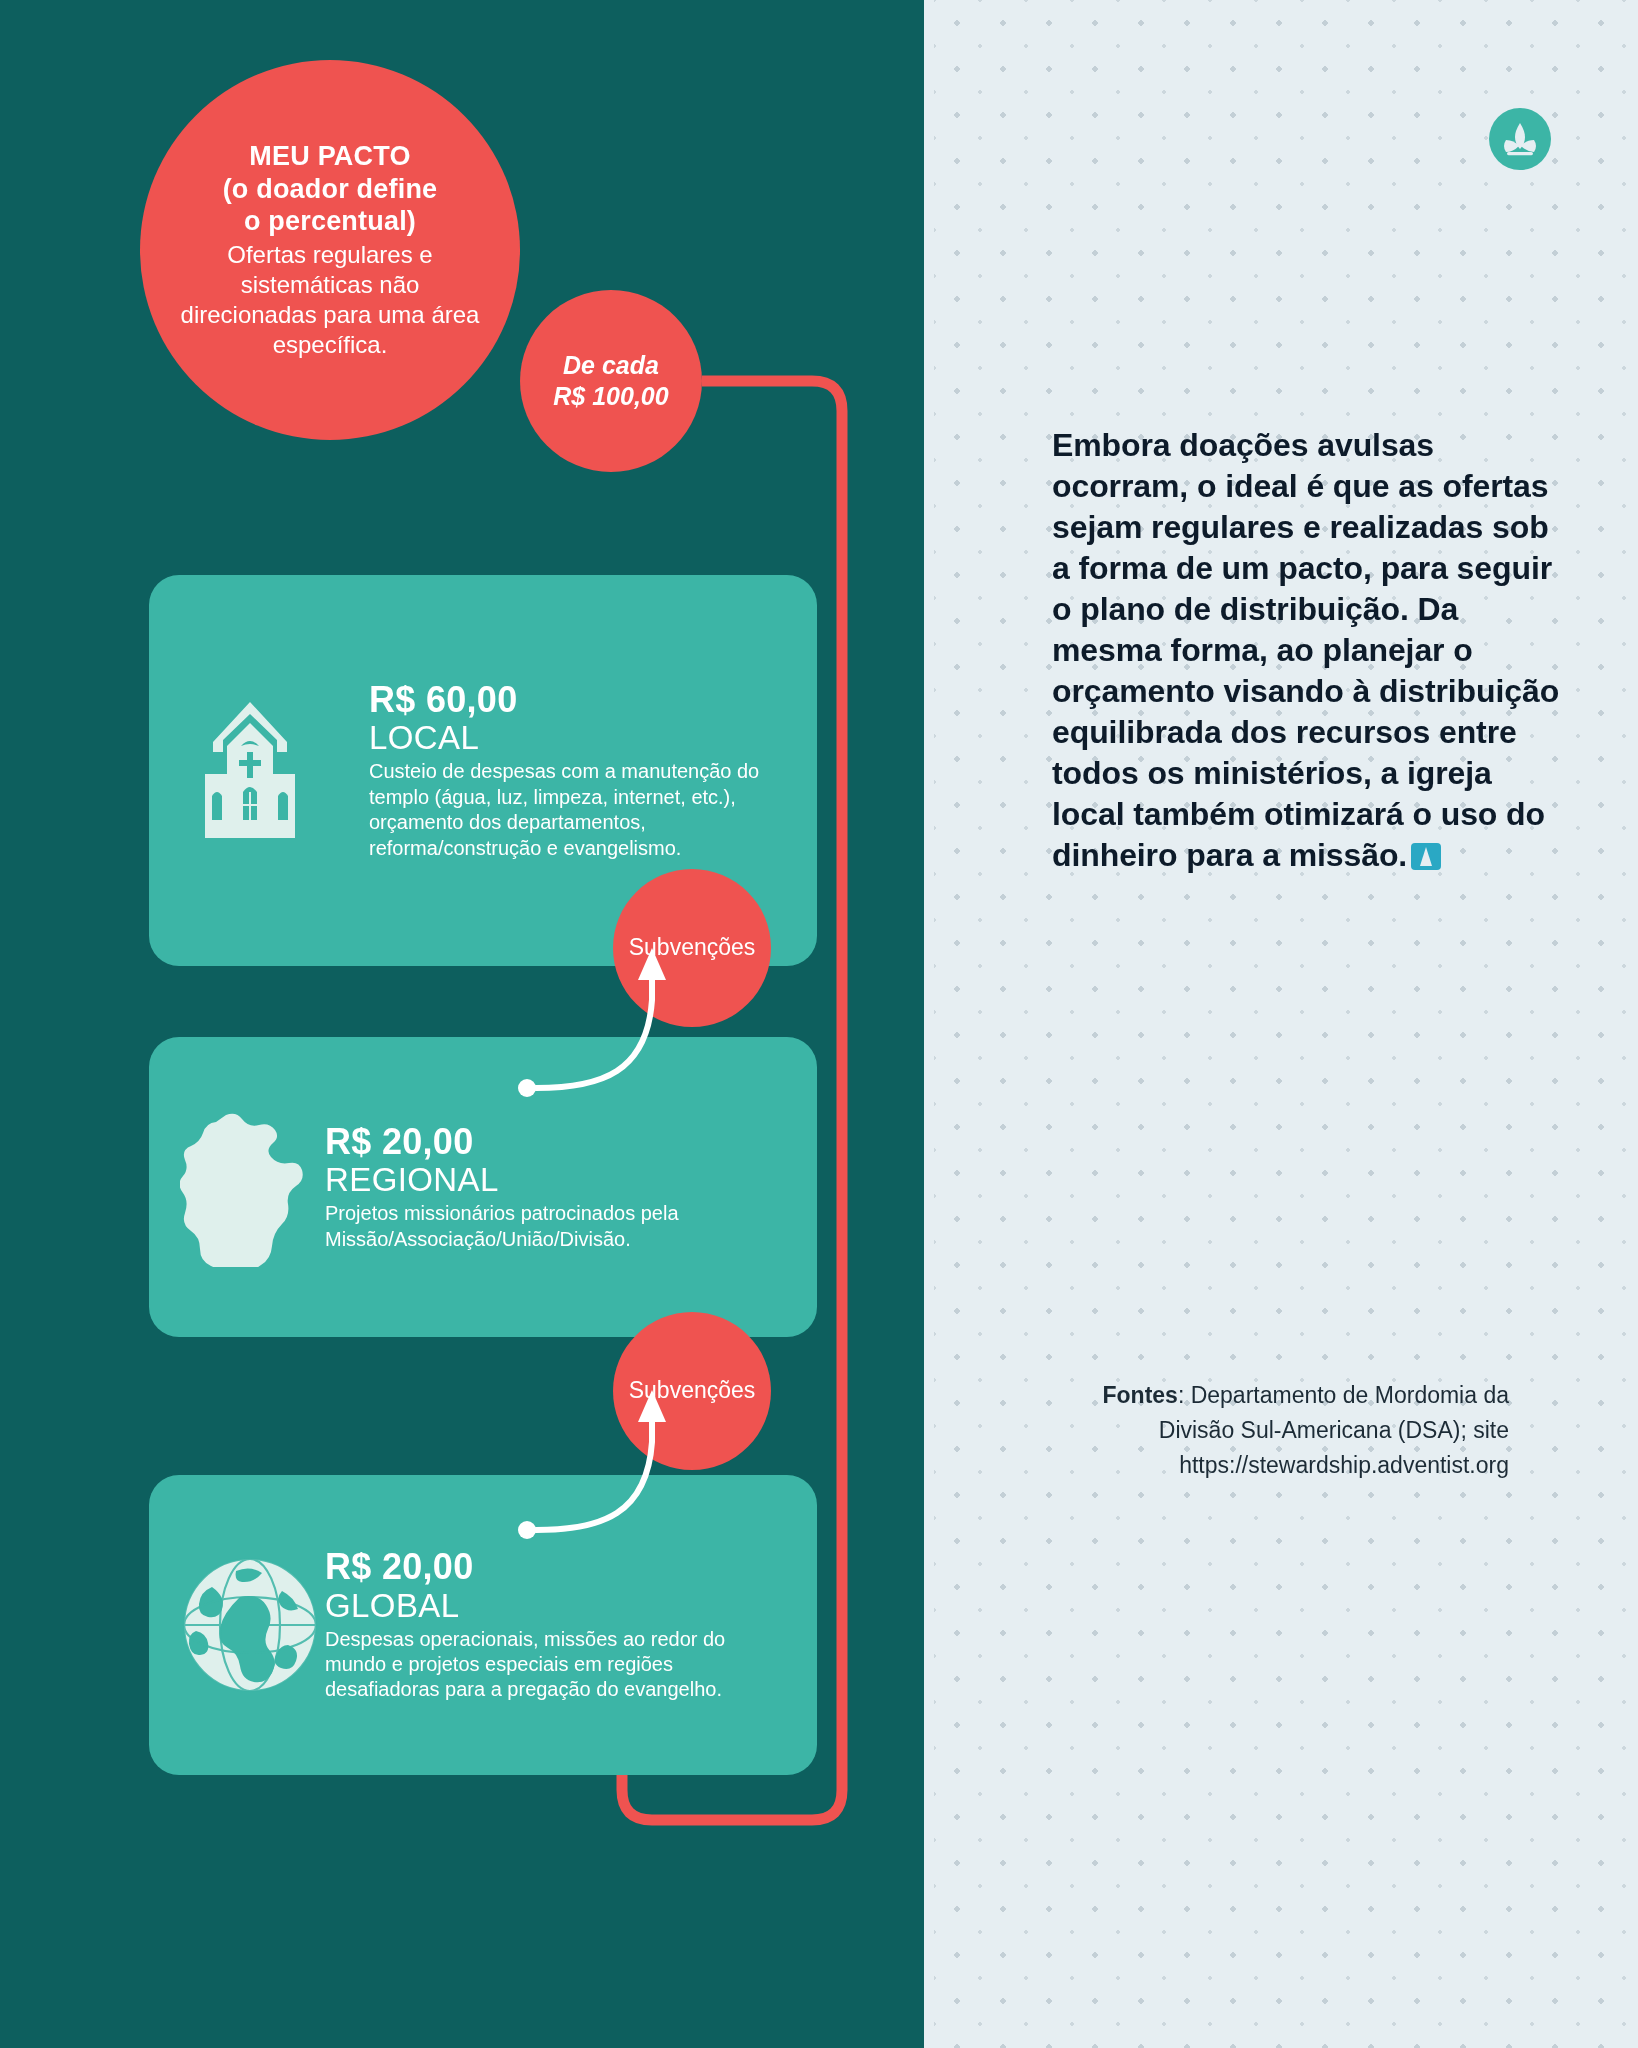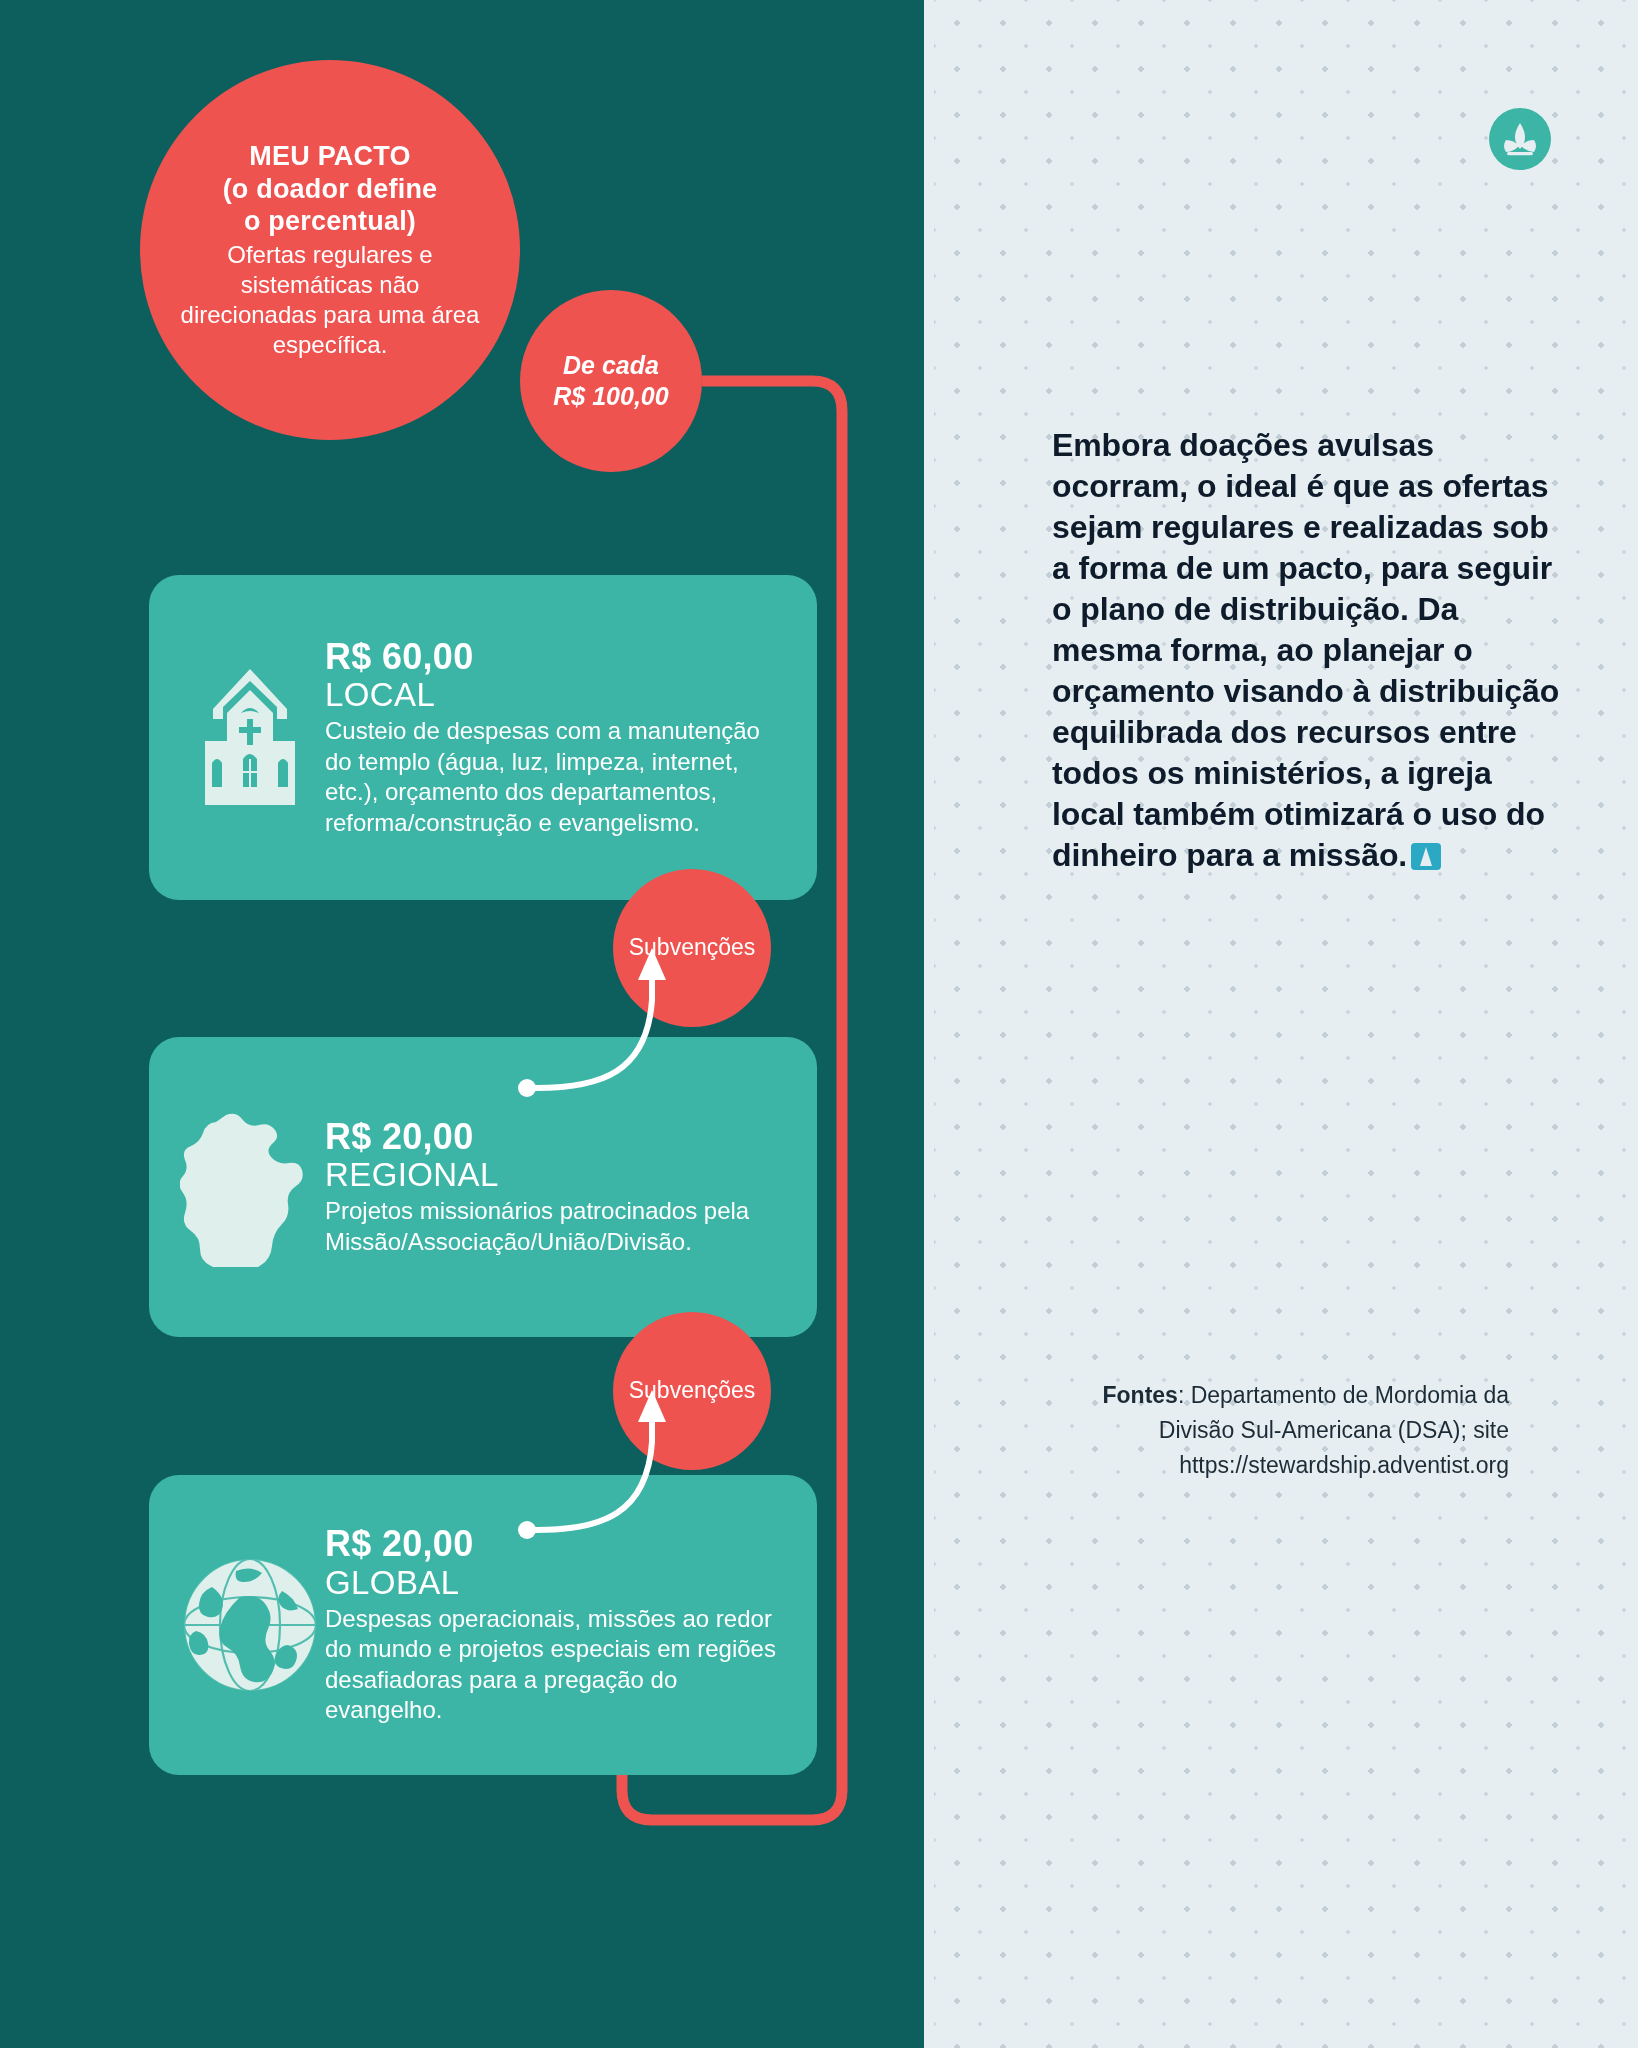--- a/index.html
+++ b/index.html
@@ -108,21 +108,21 @@
     position: absolute;
     left: 137px;
     width: 668px;
     background: #3cb5a6;
     border-radius: 30px;
     display: flex;
     align-items: center;
     padding: 0 0 0 26px;
     color: #ffffff;
   }
-  .card-local    { top: 575px; height: 325px; }
+  .card-local    { top: 575px; height: 391px; gap: 44px; }
   .card-regional { top: 1037px; height: 300px; }
   .card-global   { top: 1475px; height: 300px; }
 
   .card-icon {
     flex: 0 0 150px;
     height: 160px;
     display: flex;
     align-items: center;
     justify-content: center;
   }
@@ -135,21 +135,21 @@
     line-height: 1.12;
   }
   .scope {
     font-size: 33px;
     font-weight: normal;
     letter-spacing: .4px;
     line-height: 1.12;
     margin-bottom: 2px;
   }
   .desc {
-    font-size: 24px;
+    font-size: 20px;
     line-height: 1.27;
     font-weight: 400;
   }
 
   
   .connector {
     position: absolute;
     pointer-events: none;
   }
 

